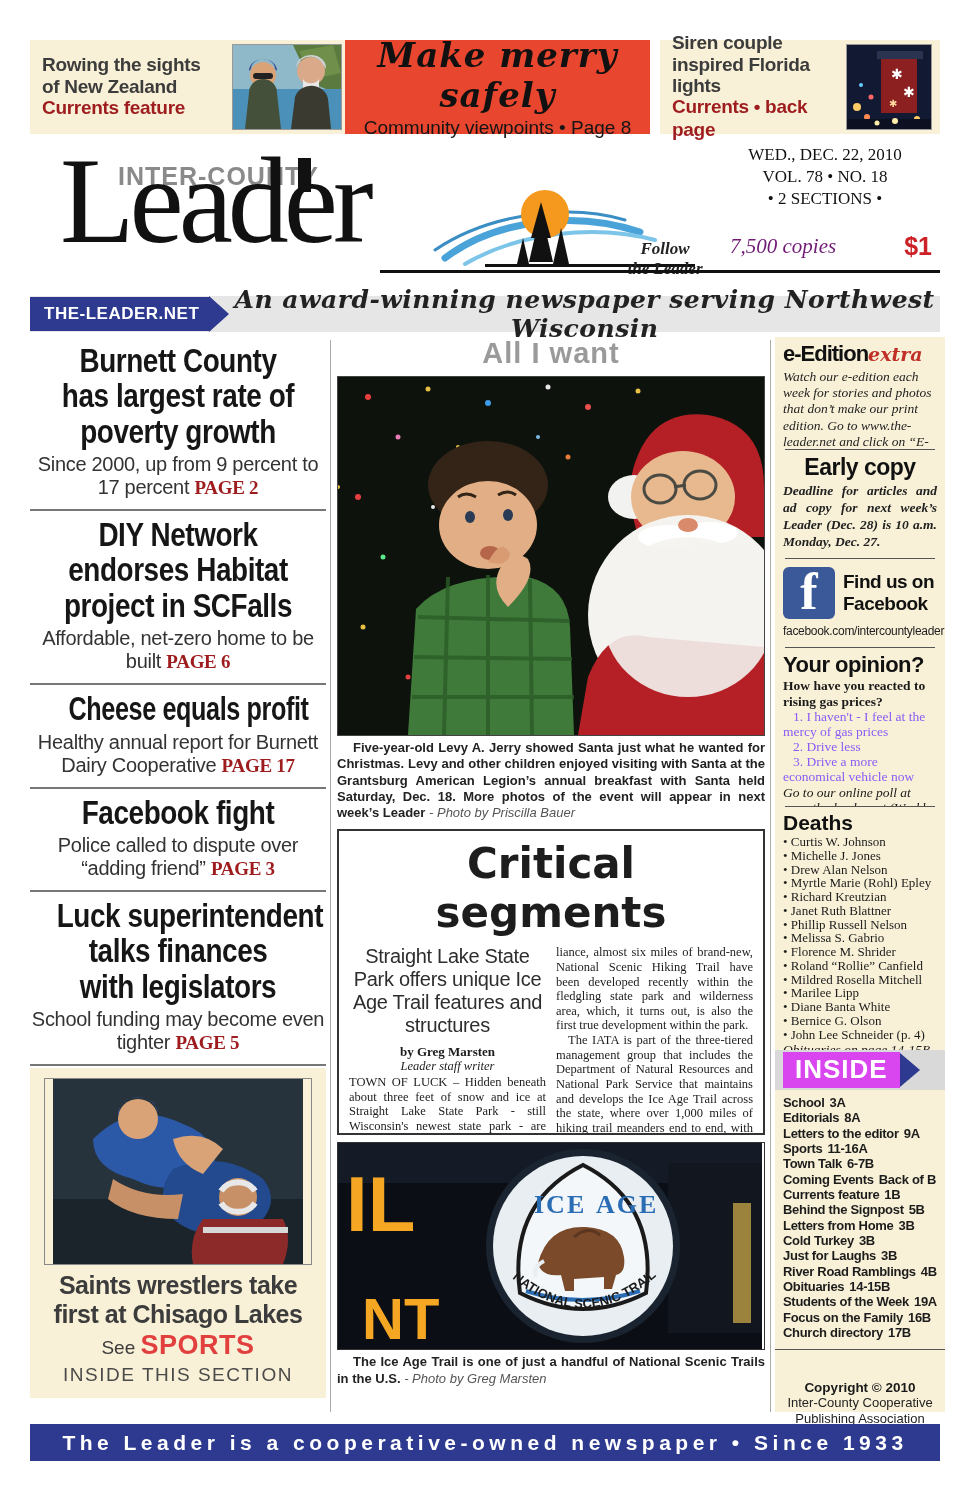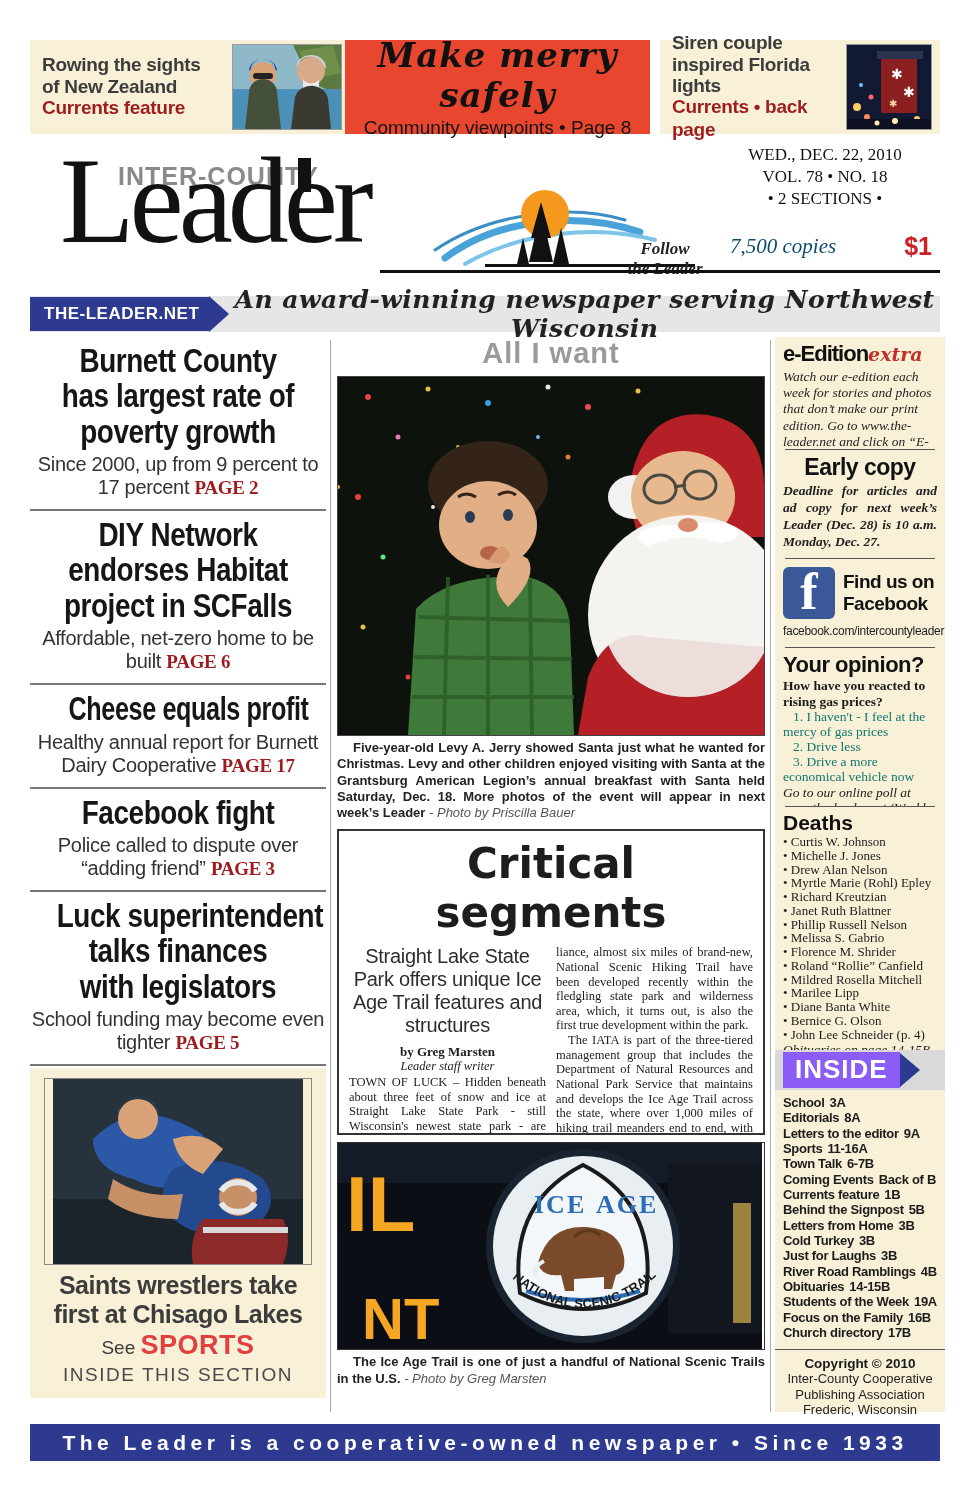--- a/index.html
+++ b/index.html
@@ -26,21 +26,21 @@
             color:#8a8a8a; letter-spacing:1px; }
   .kicker-bar { position:absolute; left:268px; top:20px; width:13px; height:34px; background:#111; }
   .nameplate { position:absolute; left:30px; top:2px; font-family:"Liberation Serif", serif;
                font-size:122px; line-height:1; color:#111; letter-spacing:-5px; }
   .issue-block { position:absolute; right:0; top:6px; width:230px; text-align:center;
                  font-family:"Liberation Serif", serif; font-size:17px; line-height:1.3; color:#111; }
   .follow { position:absolute; left:575px; top:78px; width:120px; text-align:center;
             font-family:"Liberation Serif", serif; font-style:italic; font-weight:bold;
             font-size:17px; line-height:1.2; color:#222;margin-top:23px; }
   .copies { position:absolute; left:700px; top:96px; font-family:"Liberation Serif", serif;
-            font-style:italic; font-size:21px; color:#0c4a6e; }
+            font-style:italic; font-size:21px; color:#701a75; }
   .price  { position:absolute; right:8px; top:94px; font-size:25px; font-weight:bold; color:#cc2127; }
   .mast-rule { position:absolute; left:350px; right:0; top:132px; height:3px; background:#111; }
 
   
   #tagbar { top:296px; left:30px; right:30px; height:36px; background:#e6e6e6;
             display:flex; align-items:center; }
   .site-chip { background:#2d3a8f; color:#fff; font-weight:bold; font-size:17px;
                padding:7px 10px 7px 14px; letter-spacing:0.5px; position:relative; }
   .chip-arrow { width:0; height:0; border-top:18px solid transparent; border-bottom:18px solid transparent;
                 border-left:20px solid #2d3a8f; }
@@ -102,37 +102,37 @@
                font-size:13.5px; line-height:1.25; color:#222; text-align:justify; margin-top:2px;}
   .fb-row { display:flex; align-items:center; gap:8px; padding-top:4px;}
   .fb-badge { width:52px; height:52px; background:#3b5998; border-radius:6px; color:#fff;
               font-family:"Liberation Serif", serif; font-weight:bold; font-size:52px;
               line-height:0.95; text-align:center; overflow:hidden;}
   .fb-find { font-weight:bold; font-size:19px; line-height:1.15; color:#111; letter-spacing:-0.5px;}
   .fb-url { font-size:12px; color:#222; margin-top:5px; letter-spacing:-0.3px;}
   .op-title { font-weight:bold; font-size:22px; color:#111; letter-spacing:-0.5px;}
   .op-q { font-family:"Liberation Serif", serif; font-weight:bold; font-size:13.5px; line-height:1.15; }
   .op-opt { font-family:"Liberation Serif", serif; font-size:13.5px; line-height:1.12;
-            text-indent:10px; color:#0f766e;}
+            text-indent:10px; color:#8b5cf6;}
   .op-note { font-family:"Liberation Serif", serif; font-style:italic; font-size:13.5px; line-height:1.15;}
   .deaths-title { font-weight:bold; font-size:21px; color:#111; }
   .death-name { font-family:"Liberation Serif", serif; font-size:13px; line-height:1.06; color:#1c1c1c;}
   .deaths-note { font-family:"Liberation Serif", serif; font-style:italic; font-size:13.5px; margin-top:1px;}
   #inside-banner { position:absolute; top:713px; left:0; width:170px; height:40px; background:#d9d9d9;
                    display:flex; align-items:center; padding-left:8px;}
-  .inside-chip { background:#8b5cf6; color:#fff; font-weight:bold; font-size:26px; letter-spacing:1px;
+  .inside-chip { background:#d946ef; color:#fff; font-weight:bold; font-size:26px; letter-spacing:1px;
                  padding:2px 12px 3px; }
   .inside-arrow { width:0; height:0; border-top:17px solid transparent; border-bottom:17px solid transparent;
                   border-left:20px solid #2d3a8f; }
   #inside-list { position:absolute; top:758px; left:0; width:170px; padding:0 8px; }
   .ins-item { font-weight:bold; font-size:13px; line-height:1.18; color:#1c1c1c; letter-spacing:-0.3px;}
   .ins-item .pg { margin-left:5px; }
   #copyright { position:absolute; top:1008px; left:0; width:170px; text-align:center; padding:6px 8px;
                border-top:1px solid #555; margin-top:4px;}
-  .cp1 { font-weight:bold; font-size:13.5px; }
+  .cp1 { font-weight:bold; font-size:13.5px;margin-top:24px; }
   .cp  { font-size:13px; line-height:1.2; color:#222;}
 
   
   #footer { top:1424px; left:30px; right:30px; height:37px; background:#2d3a8f; color:#fff;
             display:flex; align-items:center; justify-content:center; font-weight:bold;
             font-size:21px; letter-spacing:4.5px; }
 </style>
 </head>
 <body>
 

